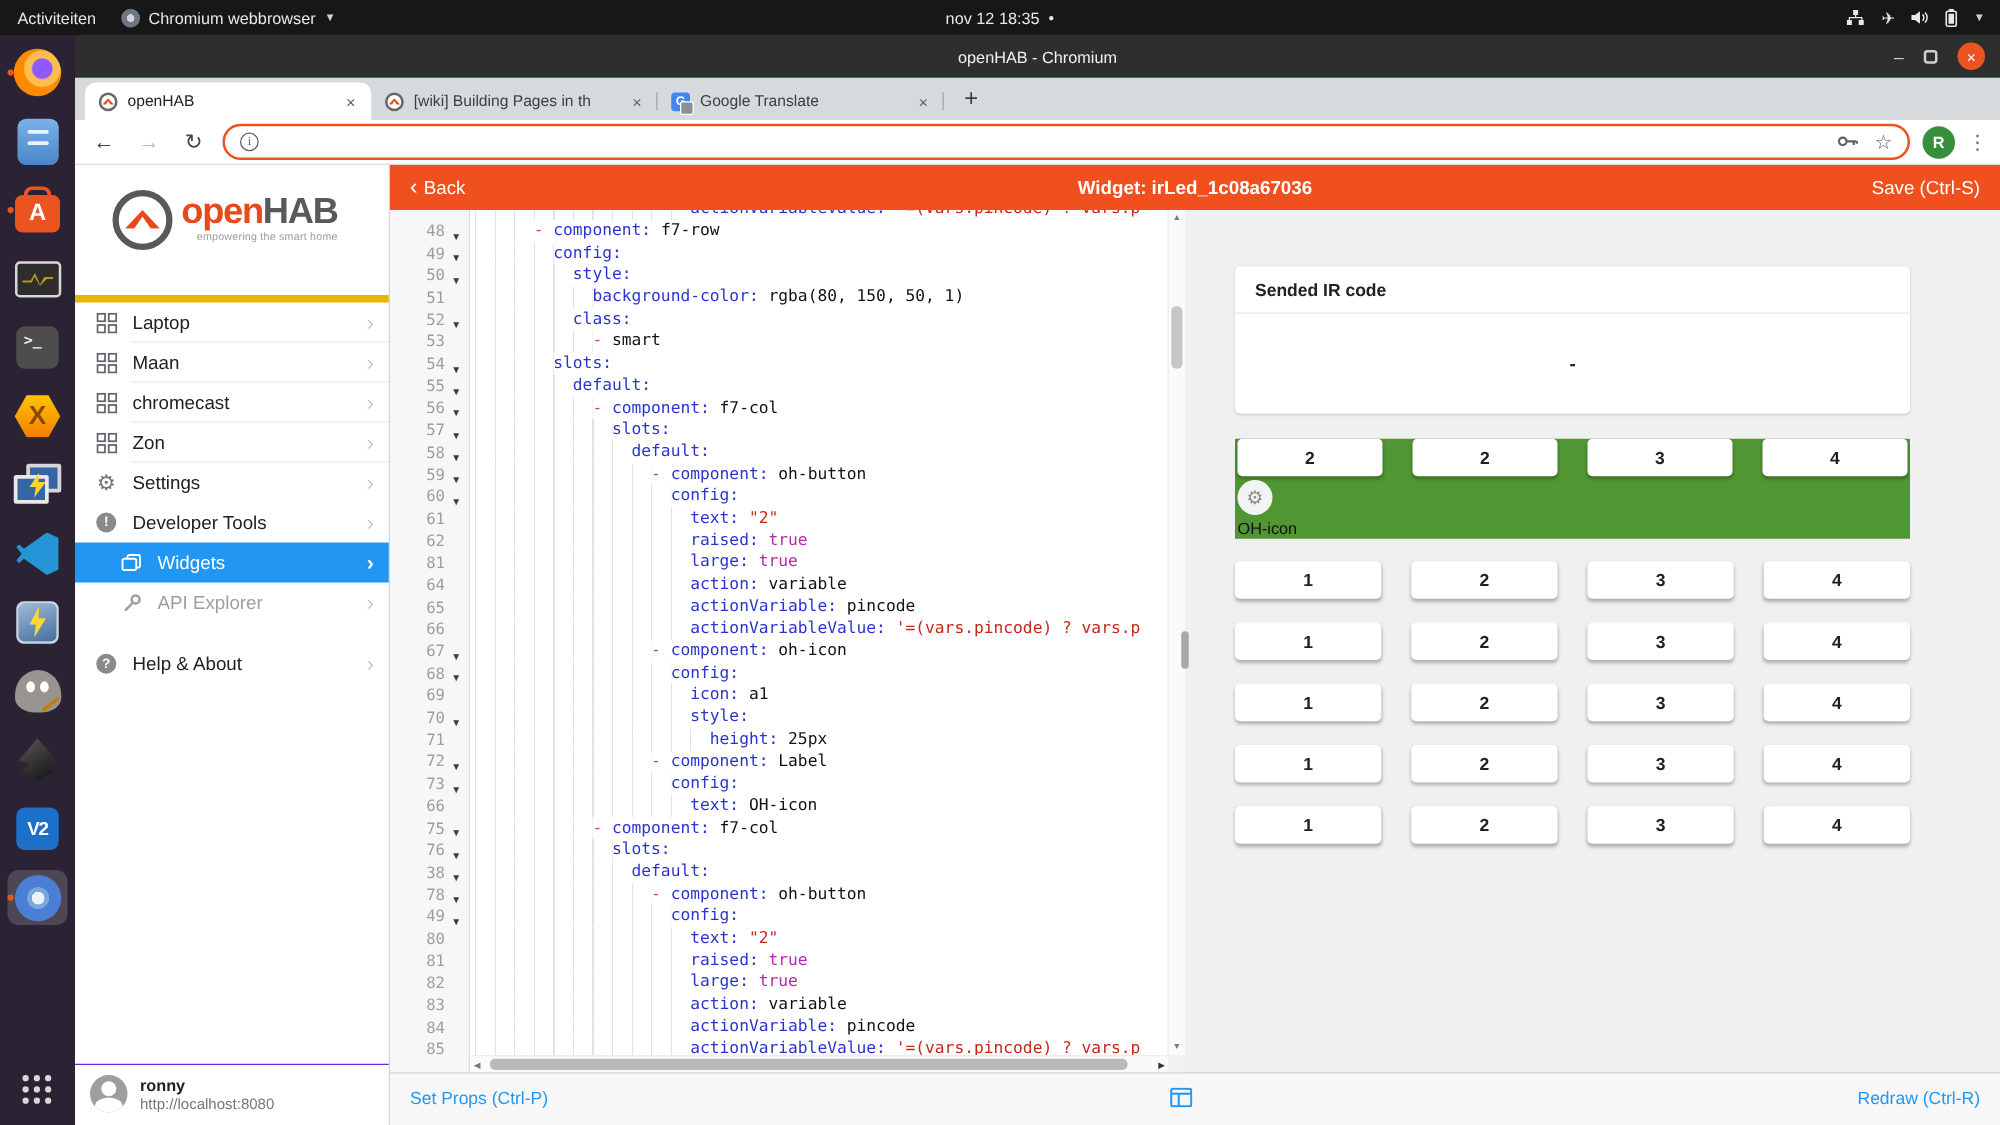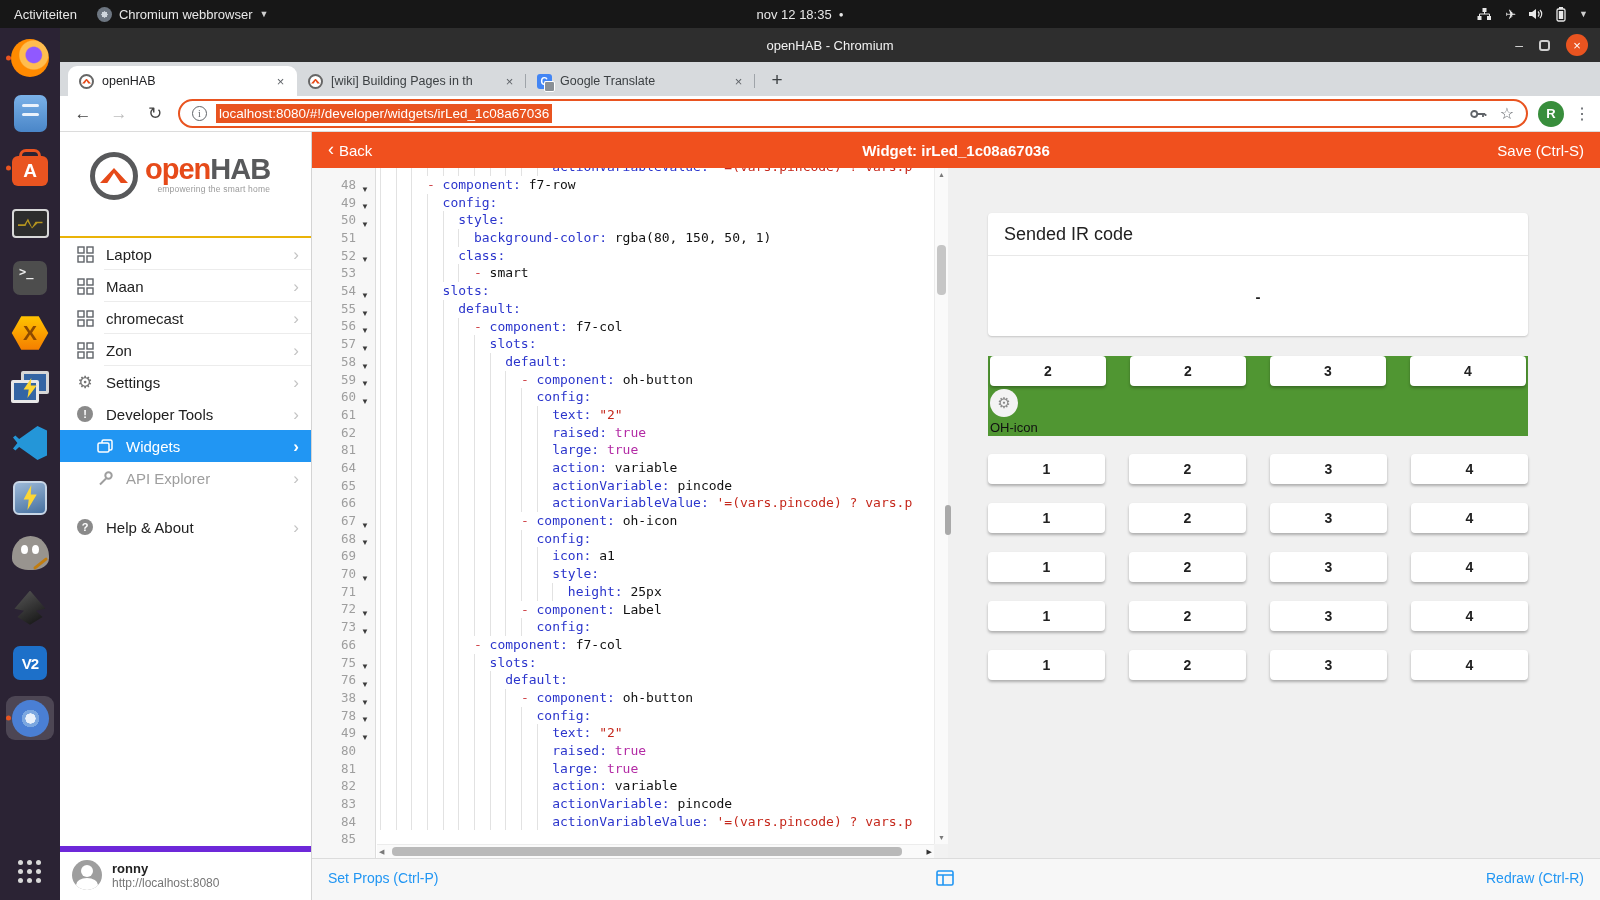--- a/index.html
+++ b/index.html
@@ -91,35 +91,35 @@
 #app{flex:1;display:flex;min-height:0}
 #app-sidebar{width:252px;flex:none;background:#fff;border-right:1px solid #d4d4d4;display:flex;flex-direction:column}
 .logo-wrap{padding:20px 0 10px 30px;display:flex;align-items:flex-start;gap:7px;height:104px}
 .logo-mark{width:48px;height:48px;border:5px solid #58595b;border-radius:50%;position:relative;flex:none}
 .logo-mark::before{content:"";position:absolute;left:5px;right:5px;top:11px;height:15px;background:#e64a19;clip-path:polygon(0 100%,50% 0,100% 100%,74% 100%,50% 34%,26% 100%)}
 .logo-text{display:flex;flex-direction:column;margin-top:2px}
 .logo-line{font-size:29px;font-weight:bold;letter-spacing:-1px;line-height:30px}
 .logo-open{color:#e64a19}
 .logo-hab{color:#58595b}
 .logo-tagline{font-size:8.5px;color:#9a9a9a;text-align:right;margin-top:0px;letter-spacing:.2px}
-.side-list{border-top:2px solid #eab308}
+.side-list{border-top:6px solid #eab308}
 .side-item{height:32px;display:flex;align-items:center;padding:0 12px 0 16px;gap:12px;font-size:15px;color:#212121;position:relative;cursor:default}
 .side-item::after{content:"";position:absolute;left:44px;right:0;bottom:0;height:1px;background:#ececec}
 .chev{margin-left:auto;color:#c4c4c4;font-size:17px;line-height:1}
 .mi{width:18px;height:18px;flex:none;display:flex;align-items:center;justify-content:center}
 .gear-ch{font-size:17px;color:#757575;line-height:1}
 .badge{width:16px;height:16px;border-radius:50%;background:#8a8a8a;color:#fff;font-size:11px;font-weight:bold;display:flex;align-items:center;justify-content:center}
 .admin-header{font-size:13px;font-weight:bold;color:#212121;padding:18px 16px 9px}
 .admin-item{height:32px;display:flex;align-items:center;padding:0 12px 0 16px;gap:12px;font-size:15px;color:#212121}
 .admin-item.sub{padding-left:36px}
 .admin-item.dim{color:#9e9e9e}
 .admin-item.gap{margin-top:17px}
 .admin-item.selected{background:#2196f3;color:#fff}
 .admin-item.selected .chev{color:#fff;font-weight:bold}
-.side-user{margin-top:auto;border-top:6px solid #6d28d9;padding:8px 12px 10px;display:flex;gap:10px;align-items:center}
+.side-user{margin-top:auto;border-top:1px solid #6d28d9;padding:8px 12px 10px;display:flex;gap:10px;align-items:center}
 .user-avatar{width:30px;height:30px;flex:none;border-radius:50%;background:#9e9e9e;position:relative;overflow:hidden}
 .user-avatar::before{content:"";position:absolute;left:9px;top:5px;width:12px;height:12px;border-radius:50%;background:#fff}
 .user-avatar::after{content:"";position:absolute;left:4px;top:18px;width:22px;height:14px;border-radius:50% 50% 0 0;background:#fff}
 .user-name{font-size:13px;font-weight:bold;color:#212121;line-height:15px}
 .user-url{font-size:12px;color:#757575}
 
 #app-main{flex:1;display:flex;flex-direction:column;min-width:0}
 #app-header{height:36px;flex:none;background:#f0501e;color:#fff;display:flex;align-items:center;padding:0 16px;position:relative}
 .back-btn{display:flex;align-items:center;gap:5px;font-size:15px}
 .back-chev{font-size:18px;line-height:1;margin-top:-2px}
@@ -149,21 +149,21 @@
 #hscroll{position:absolute;left:65px;right:14px;bottom:0;height:14px;background:#fafafa;border-top:1px solid #ececec}
 #hthumb{position:absolute;top:2px;bottom:2px;left:15px;right:32px;background:#b9b9b9;border-radius:4px}
 .hs-left{position:absolute;left:2px;top:3px;font-size:7px;color:#7a7a7a}
 .hs-right{position:absolute;right:2px;top:3px;font-size:7px;color:#333}
 #scroll-corner{position:absolute;right:0;bottom:0;width:14px;height:14px;background:#f2f2f2}
 #divider-handle{position:absolute;left:633px;top:337px;width:6px;height:30px;background:#a9a9a9;border-radius:3px;z-index:5}
 
 #preview{flex:1;background:#f0f0f0;overflow:hidden;padding:45px 0 0 40px}
 .pv-inner{width:540px}
 .pv-card{background:#fff;border-radius:4px;box-shadow:0 1px 2px rgba(0,0,0,.18);margin-bottom:20px}
-.pv-card-header{padding:11px 16px 10px;font-size:18px;font-weight:normal;color:#212121;border-bottom:1px solid #e8e8e8}
+.pv-card-header{padding:11px 16px 10px;font-size:14px;font-weight:bold;color:#212121;border-bottom:1px solid #e8e8e8}
 .pv-card-body{height:80px;display:flex;align-items:center;justify-content:center;font-size:15px;font-weight:bold;color:#212121}
 .pv-green{height:80px;position:relative;margin-bottom:18px}
 .btn-row{display:grid;grid-template-columns:repeat(4,1fr);gap:24px}
 .pv-green .btn-row{position:absolute;top:0;left:2px;right:2px}
 .oh-btn{height:30px;background:#fff;border-radius:4px;box-shadow:0 2px 3px rgba(0,0,0,.28);display:flex;align-items:center;justify-content:center;font-size:14px;font-weight:bold;color:#212121}
 .pv-icon-circle{position:absolute;left:2px;top:33px;width:28px;height:28px;border-radius:50%;background:#f3f3f3;display:flex;align-items:center;justify-content:center;color:#8a8a8a;font-size:15px}
 .pv-icon-label{position:absolute;left:2px;bottom:1px;font-size:13px;color:#111}
 .pv-rows .btn-row{margin-bottom:19px}
 
 #app-footer{height:42px;flex:none;background:#f7f7f7;border-top:1px solid #dcdcdc;position:relative;font-size:14px;color:#2196f3}
@@ -295,21 +295,20 @@
         </span>
       <span class="newtab">+</span>
     </div>
 
     <div id="toolbar">
       <span class="nav-btn">←</span>
       <span class="nav-btn disabled">→</span>
       <span class="nav-btn">↻</span>
       <div id="omnibox">
         <span class="info-icon">i</span>
-        <span class="url-sel">localhost:8080/#!/developer/widgets/irLed_1c08a67036</span>
         <span class="omni-right">
           <span>
             <svg width="17" height="10" viewBox="0 0 17 10">
                 <circle cx="4.2" cy="5" r="3" fill="none" stroke="#5f6368" stroke-width="1.8"></circle>
                 <path d="M7.2 5h8M13 5v3M15.5 5v2" stroke="#5f6368" stroke-width="1.8" fill="none"></path>
               </svg>
           </span>
           <span class="star">☆</span>
         </span>
       </div>
@@ -620,20 +619,21 @@
                   <div class="code-line"><span class="ind" style="width:22ch"></span><span class="tok-key">action:</span><span class="tok-plain"> variable</span></div>
                   <div class="code-line"><span class="ind" style="width:22ch"></span><span class="tok-key">actionVariable:</span><span class="tok-plain"> pincode</span></div>
                   <div class="code-line"><span class="ind" style="width:22ch"></span><span class="tok-key">actionVariableValue:</span><span class="tok-plain"> <span class="tok-str">'=(vars.pincode) ? vars.p</span></span></div>
                   <div class="code-line"><span class="ind" style="width:18ch"></span><span class="tok-dash">- </span><span class="tok-key">component:</span><span class="tok-plain"> oh-icon</span></div>
                   <div class="code-line"><span class="ind" style="width:20ch"></span><span class="tok-key">config:</span><span class="tok-plain"></span></div>
                   <div class="code-line"><span class="ind" style="width:22ch"></span><span class="tok-key">icon:</span><span class="tok-plain"> a1</span></div>
                   <div class="code-line"><span class="ind" style="width:22ch"></span><span class="tok-key">style:</span><span class="tok-plain"></span></div>
                   <div class="code-line"><span class="ind" style="width:24ch"></span><span class="tok-key">height:</span><span class="tok-plain"> 25px</span></div>
                   <div class="code-line"><span class="ind" style="width:18ch"></span><span class="tok-dash">- </span><span class="tok-key">component:</span><span class="tok-plain"> Label</span></div>
                   <div class="code-line"><span class="ind" style="width:20ch"></span><span class="tok-key">config:</span><span class="tok-plain"></span></div>
+                  <div class="code-line"><span class="ind" style="width:22ch"></span><span class="tok-key">text:</span><span class="tok-plain"> OH-icon</span></div>
                   <div class="code-line"><span class="ind" style="width:12ch"></span><span class="tok-dash">- </span><span class="tok-key">component:</span><span class="tok-plain"> f7-col</span></div>
                   <div class="code-line"><span class="ind" style="width:14ch"></span><span class="tok-key">slots:</span><span class="tok-plain"></span></div>
                   <div class="code-line"><span class="ind" style="width:16ch"></span><span class="tok-key">default:</span><span class="tok-plain"></span></div>
                   <div class="code-line"><span class="ind" style="width:18ch"></span><span class="tok-dash">- </span><span class="tok-key">component:</span><span class="tok-plain"> oh-button</span></div>
                   <div class="code-line"><span class="ind" style="width:20ch"></span><span class="tok-key">config:</span><span class="tok-plain"></span></div>
                   <div class="code-line"><span class="ind" style="width:22ch"></span><span class="tok-key">text:</span><span class="tok-plain"> <span class="tok-str">"2"</span></span></div>
                   <div class="code-line"><span class="ind" style="width:22ch"></span><span class="tok-key">raised:</span><span class="tok-plain"> <span class="tok-atom">true</span></span></div>
                   <div class="code-line"><span class="ind" style="width:22ch"></span><span class="tok-key">large:</span><span class="tok-plain"> <span class="tok-atom">true</span></span></div>
                   <div class="code-line"><span class="ind" style="width:22ch"></span><span class="tok-key">action:</span><span class="tok-plain"> variable</span></div>
                   <div class="code-line"><span class="ind" style="width:22ch"></span><span class="tok-key">actionVariable:</span><span class="tok-plain"> pincode</span></div>

